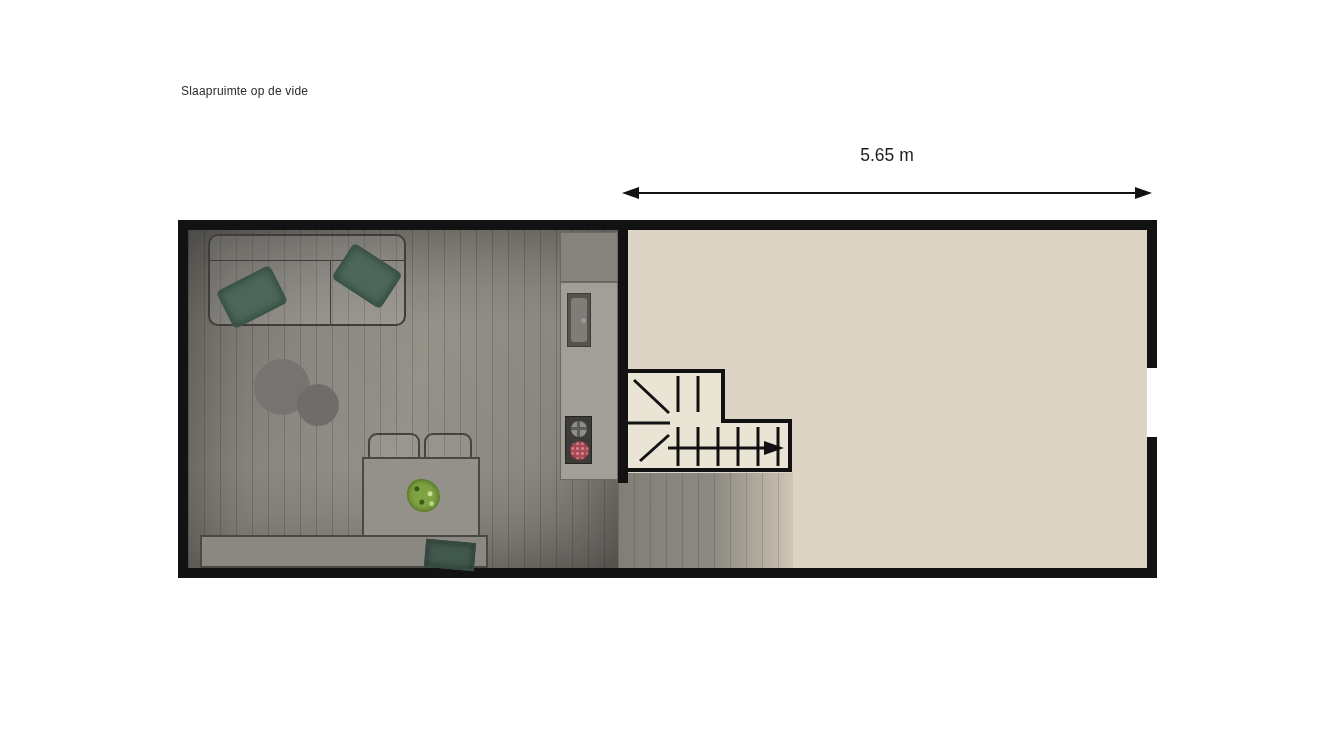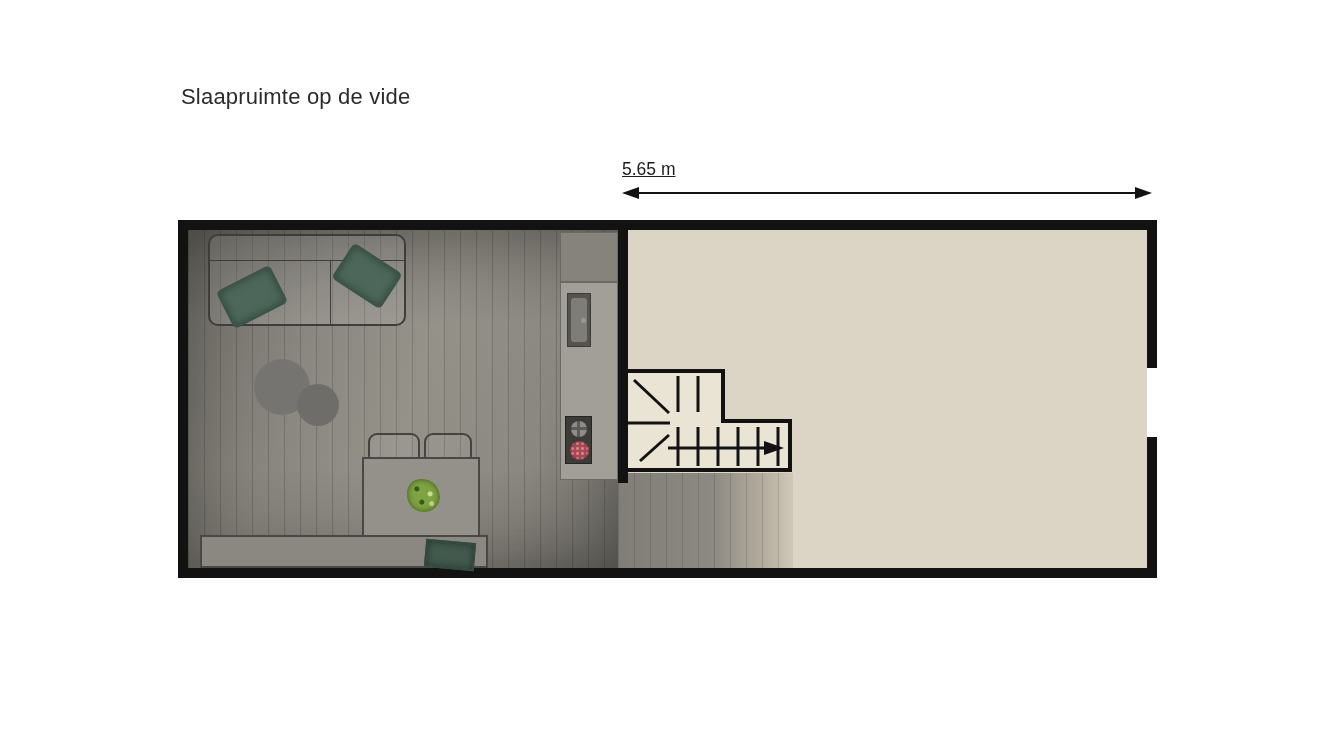--- a/index.html
+++ b/index.html
@@ -16,22 +16,22 @@
     --c-plant-green:#7fa342;
     --c-table-fill:#94918a;
   }
   html,body{margin:0;padding:0;}
   body{
     width:1334px;height:752px;position:relative;background:#ffffff;
     font-family:"Liberation Sans", sans-serif;color:#2d2d2d;overflow:hidden;
   }
   .abs{position:absolute;}
   
-  .plan-title{left:181px;top:84px;font-size:22px;letter-spacing:0.2px;color:#2b2b2b;}
-  .dim-label{left:622px;top:159px;width:530px;text-align:left;font-size:17.5px;color:#1d1d1d;text-decoration:underline;}
+  .plan-title{left:181px;top:84px;font-size:12px;letter-spacing:0.2px;color:#2b2b2b;}
+  .dim-label{left:622px;top:145px;width:530px;text-align:center;font-size:17.5px;color:#1d1d1d;}
   .dim-arrow{left:622px;top:186px;width:530px;height:14px;display:flex;align-items:center;}
   .dim-arrow .shaft{flex:1;height:2px;background:var(--c-wall);}
   .tri{width:0;height:0;border-top:6px solid transparent;border-bottom:6px solid transparent;}
   .tri-left{border-right:17px solid var(--c-wall);}
   .tri-right{border-left:17px solid var(--c-wall);}
   
   .plan{left:178px;top:220px;width:979px;height:358px;border:10px solid var(--c-wall);box-sizing:border-box;background:var(--c-floor-light);}
   .plan *{position:absolute;box-sizing:border-box;}
   
   .zone-right{left:430px;top:0;width:529px;height:338px;z-index:1;

